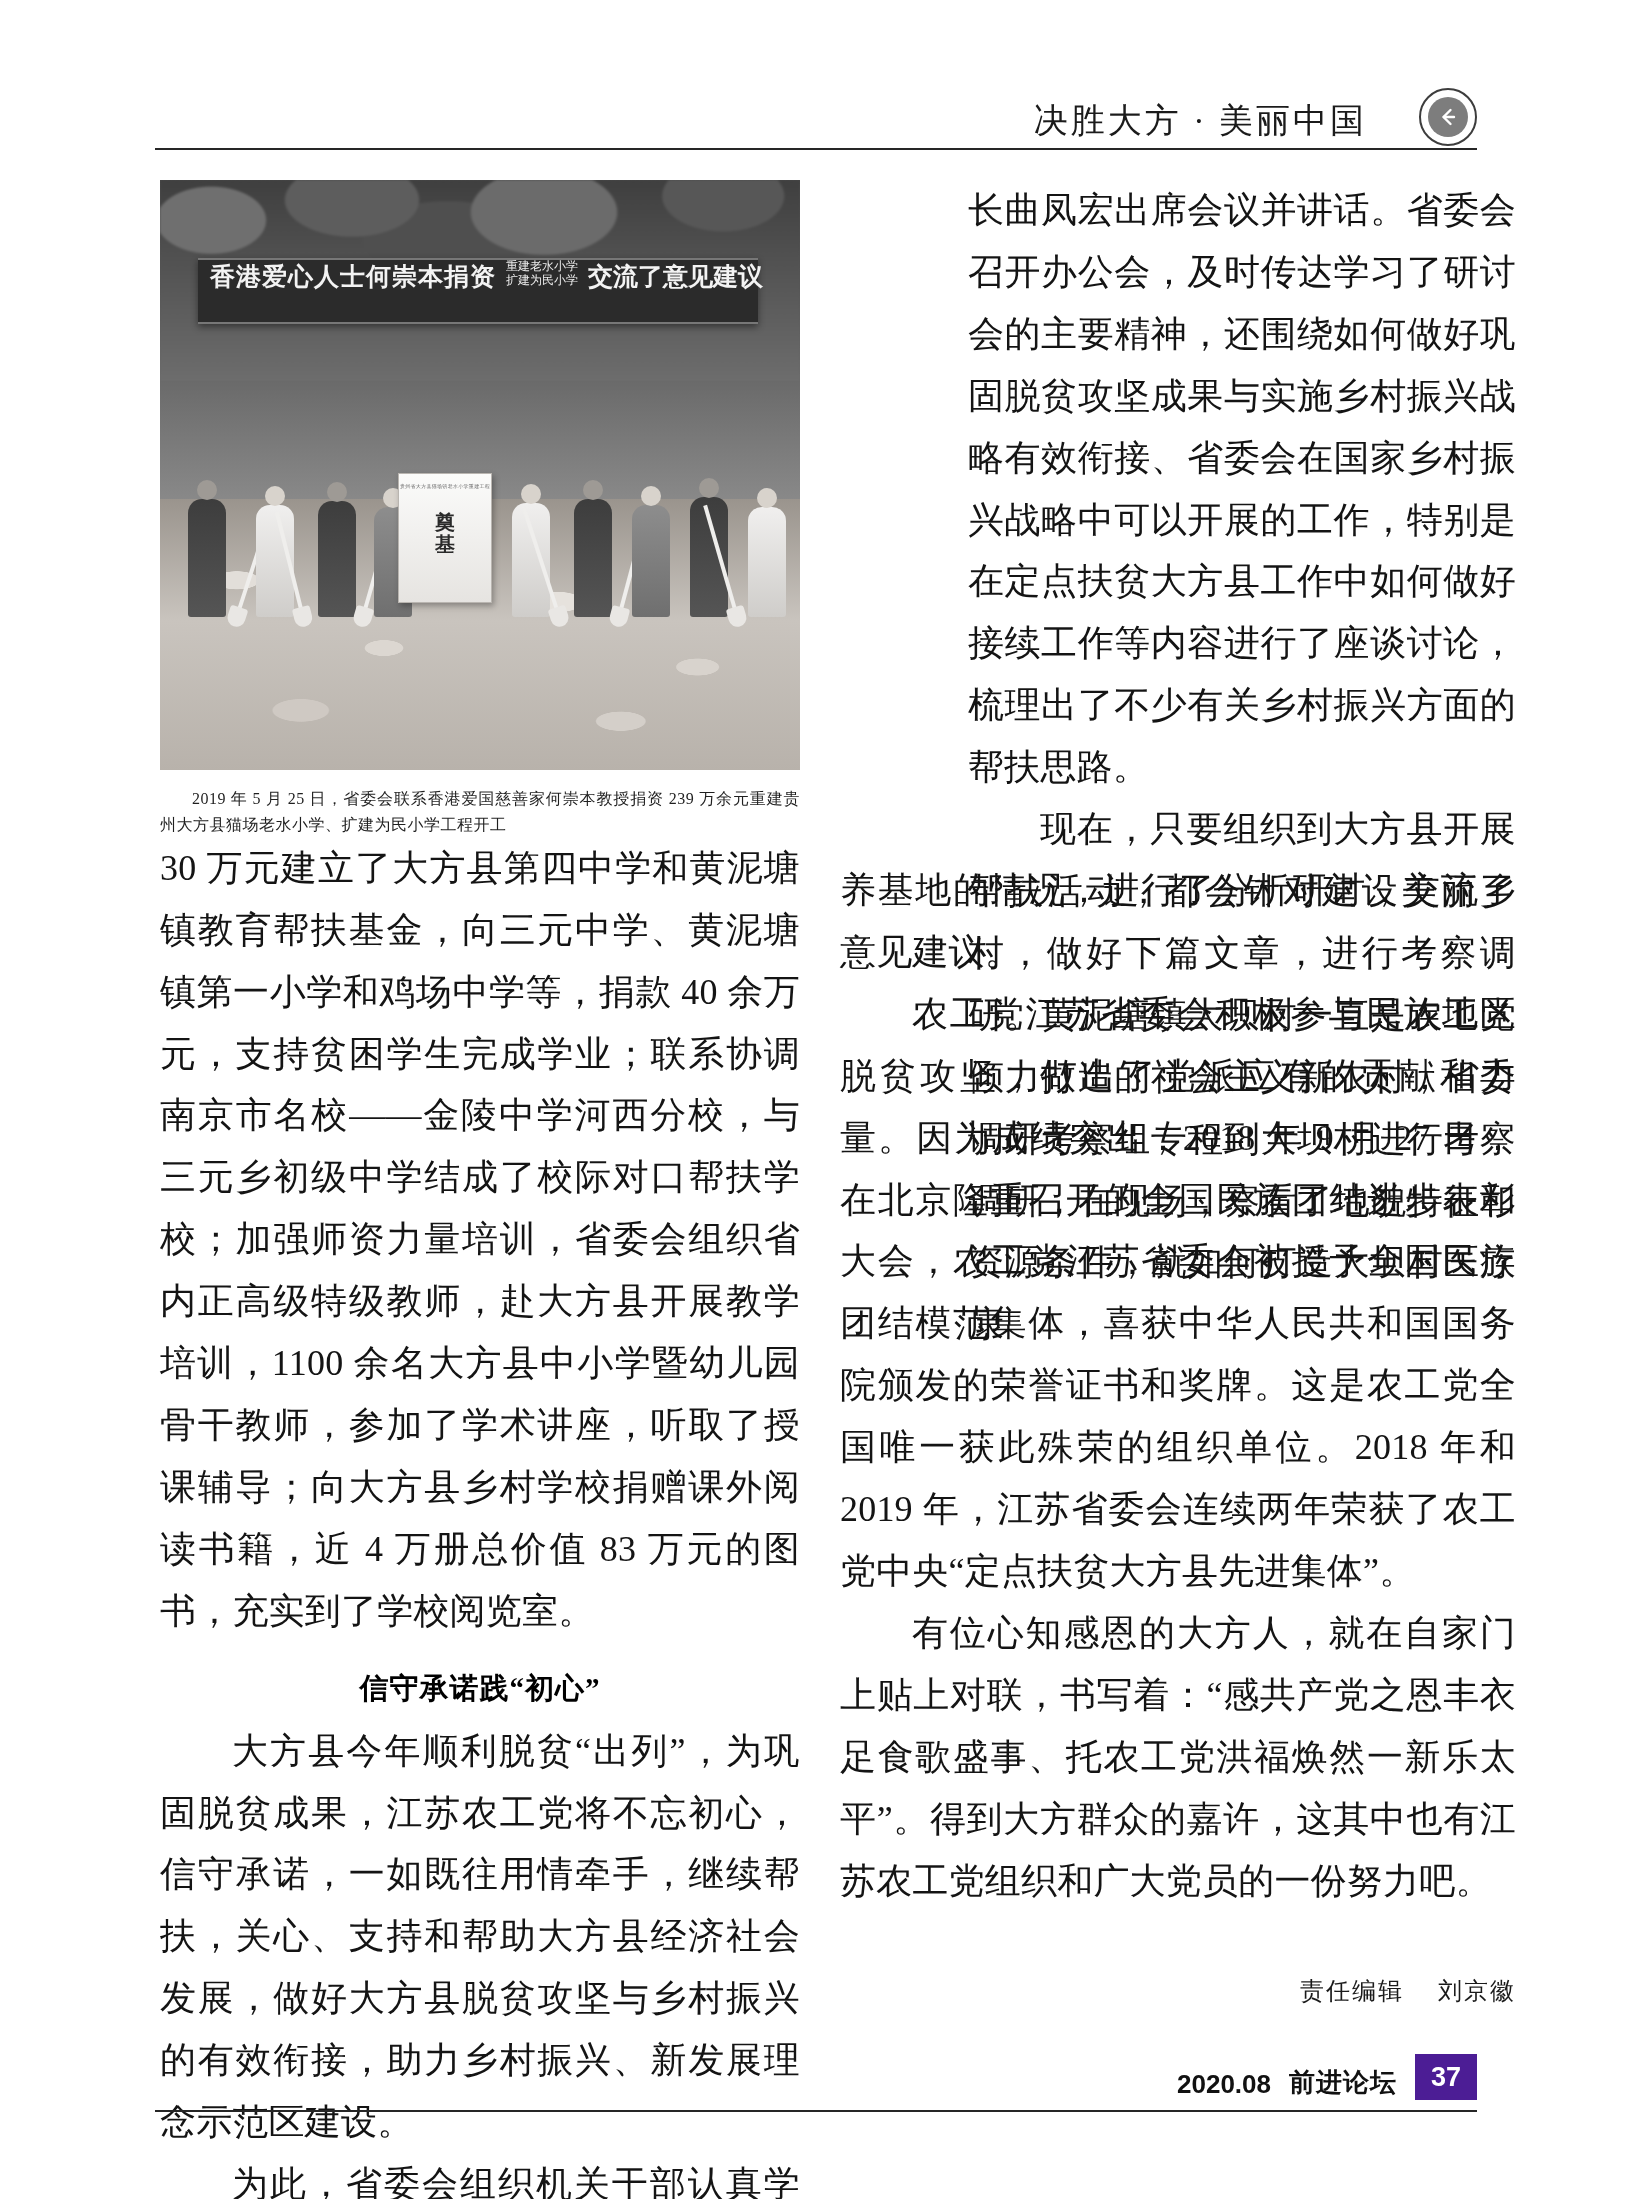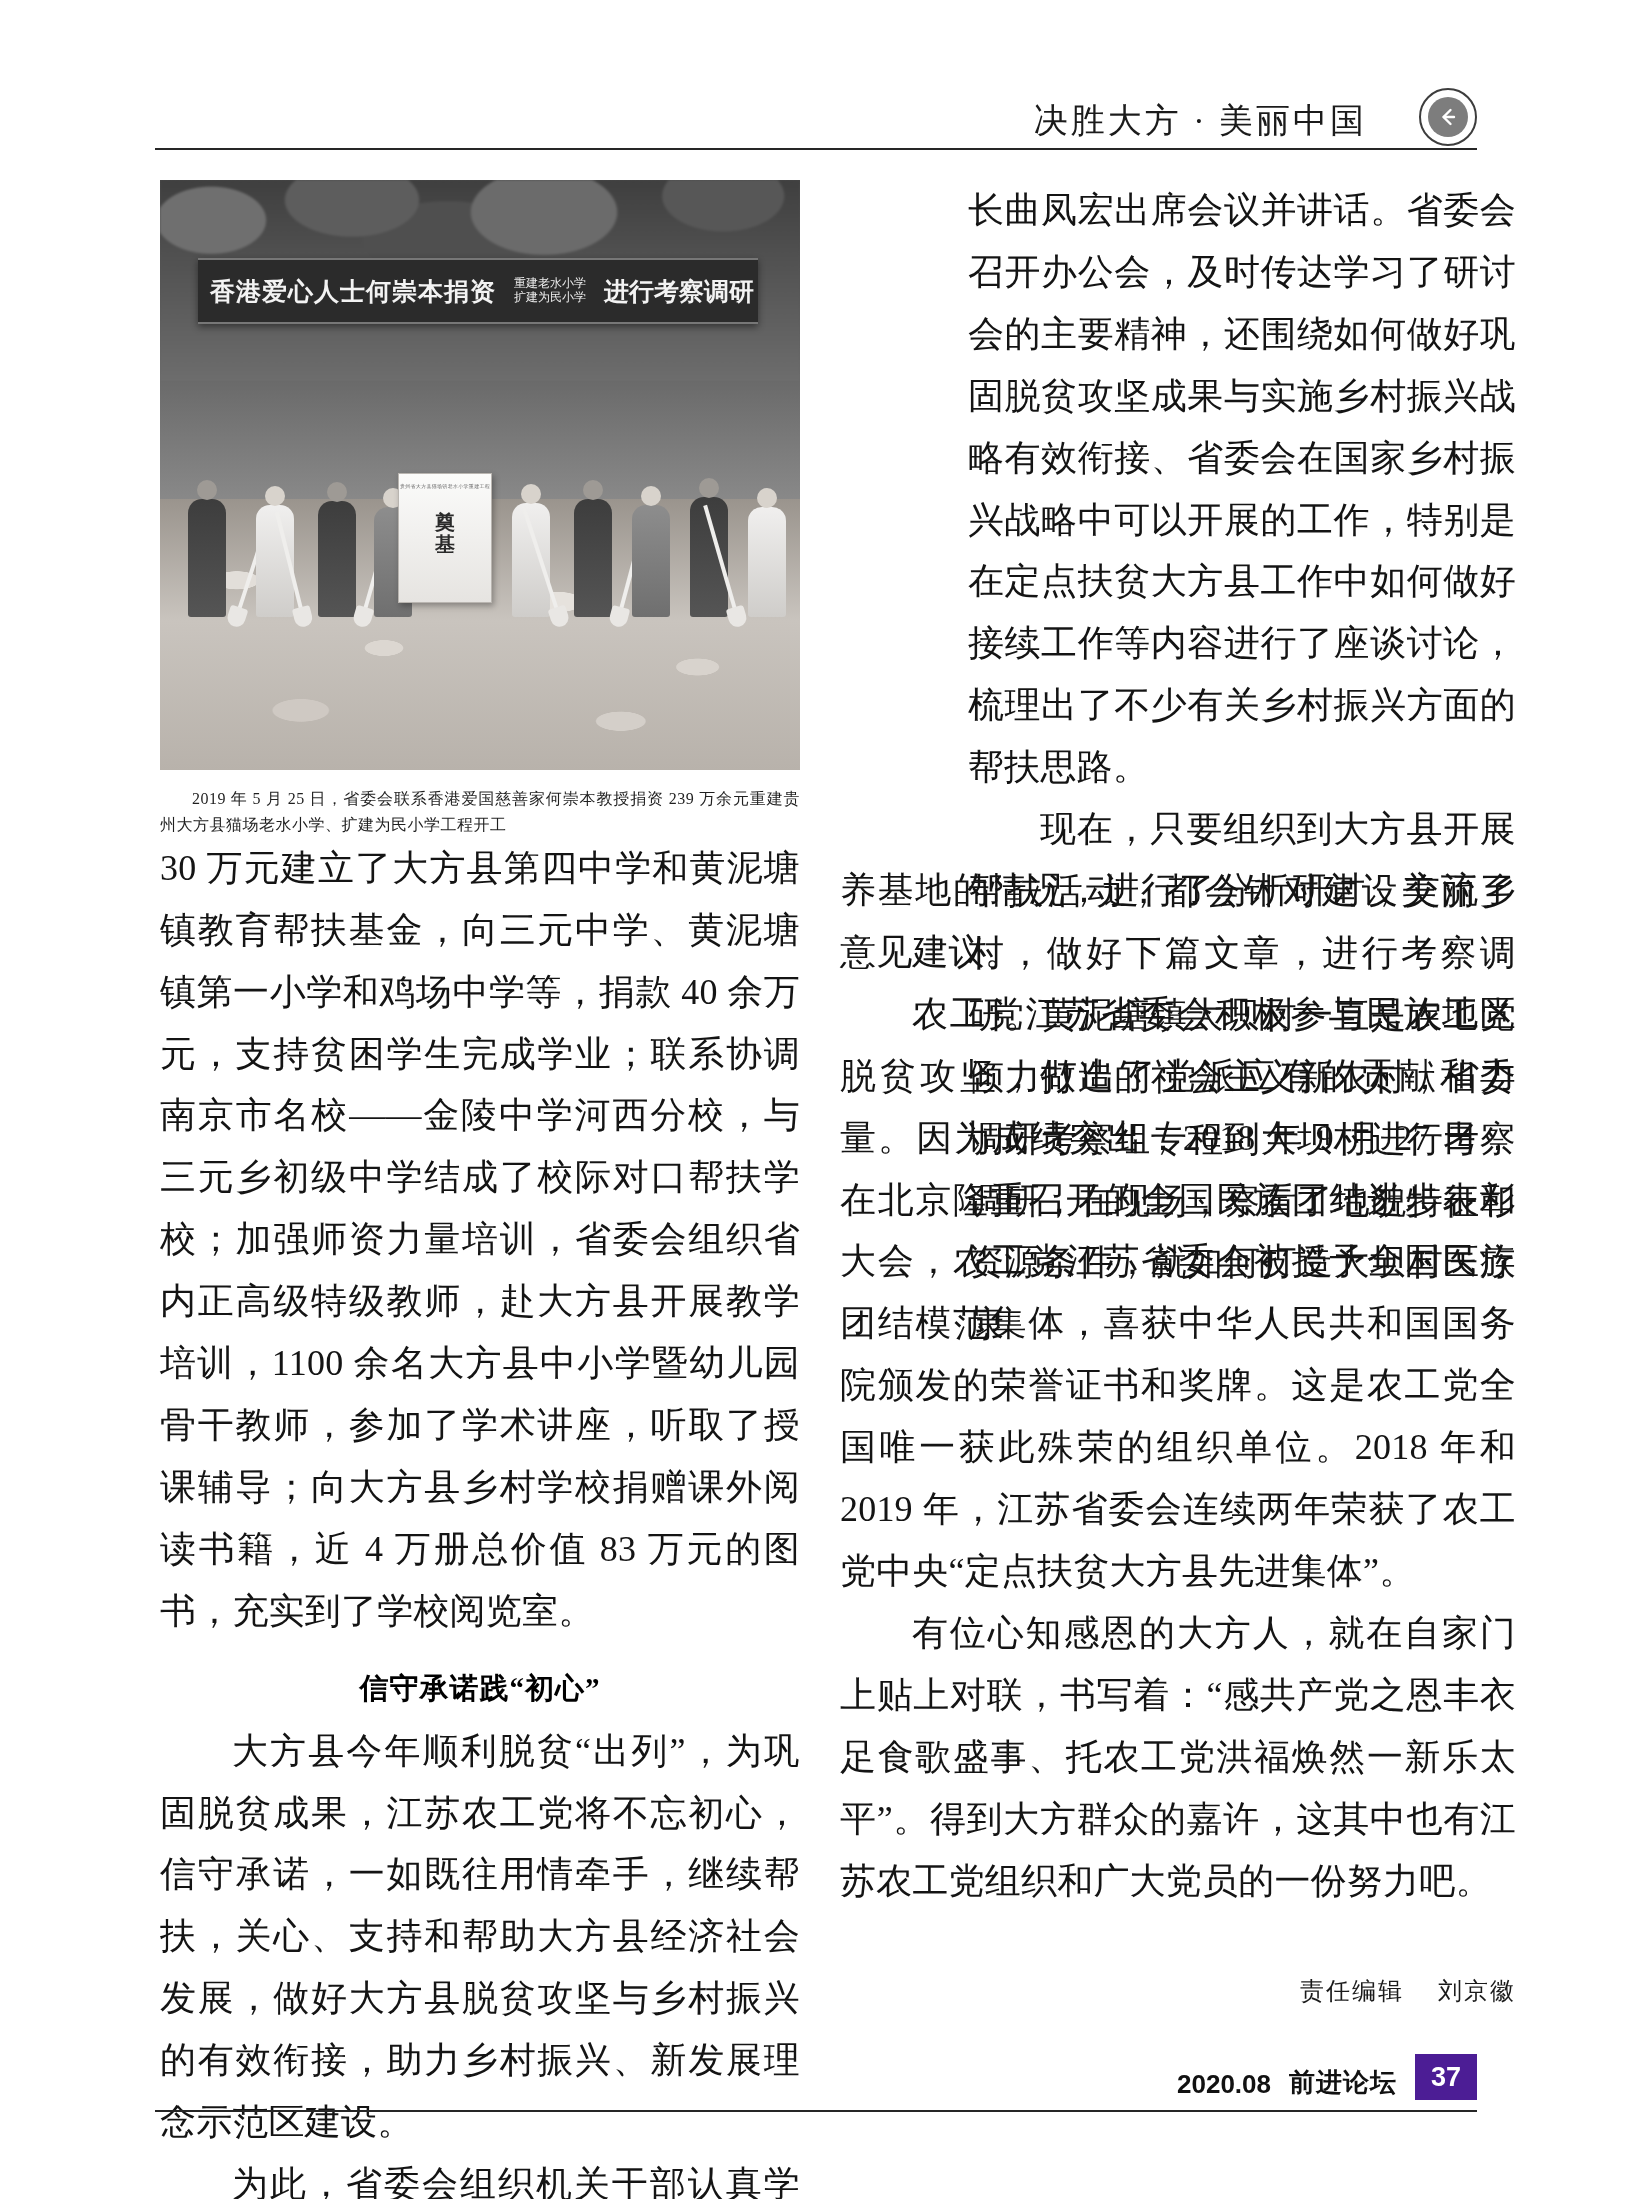--- a/index.html
+++ b/index.html
@@ -61,22 +61,22 @@
       radial-gradient(ellipse 100px 58px at 88% 8%, #575757 0 60%, transparent 62%),
       radial-gradient(ellipse 140px 64px at 45% 30%, #4f4f4f 0 60%, transparent 62%),
       linear-gradient(#3f3f3f,#6d6d6d);
     filter:blur(1px);
   }
   .photo-banner {
     position:absolute; left:38px; top:78px; width:560px; height:66px;
     background:#2b2b2b;
     border-top:2px solid #777; border-bottom:2px solid #777;
     box-shadow:0 3px 7px rgba(0,0,0,.45);
-    display:flex; align-items:center; padding:0 12px;
-    gap:18px;
+    display:flex; padding:0 12px;
+    gap:10px;
     box-sizing:border-box;
   }
   .banner-main {
     color:#f3f3f3; font-size:25px; font-weight:bold;
     letter-spacing:1px; white-space:nowrap;
     font-family:"Liberation Sans", sans-serif;
   }
   .banner-sub {
     color:#ededed; font-size:12px; line-height:1.15;
     font-family:"Liberation Sans", sans-serif;
@@ -235,21 +235,21 @@
 
     <div class="photo">
       <div class="photo-foliage"></div>
 
       <div class="photo-banner">
         <span class="banner-main">香港爱心人士何崇本捐资</span>
         <span>
           <div class="banner-sub">重建老水小学</div>
           <div class="banner-sub">扩建为民小学</div>
         </span>
-        <span class="banner-tail">进行考察调研</span>
+        <span class="banner-tail">交流了意见建议</span>
       </div>
 
       <div class="photo-ground"></div>
 
       <div class="photo-people">
         <div class="person dark" style="left:28px;  height:118px;"></div>
         <div class="shovel" style="left:76px;  bottom:4px; height:112px; transform:rotate(18deg);"></div>
         <div class="person" style="left:96px;  height:112px;"></div>
         <div class="shovel" style="left:140px; bottom:4px; height:104px; transform:rotate(-14deg);"></div>
         <div class="person dark" style="left:158px; height:116px;"></div>

